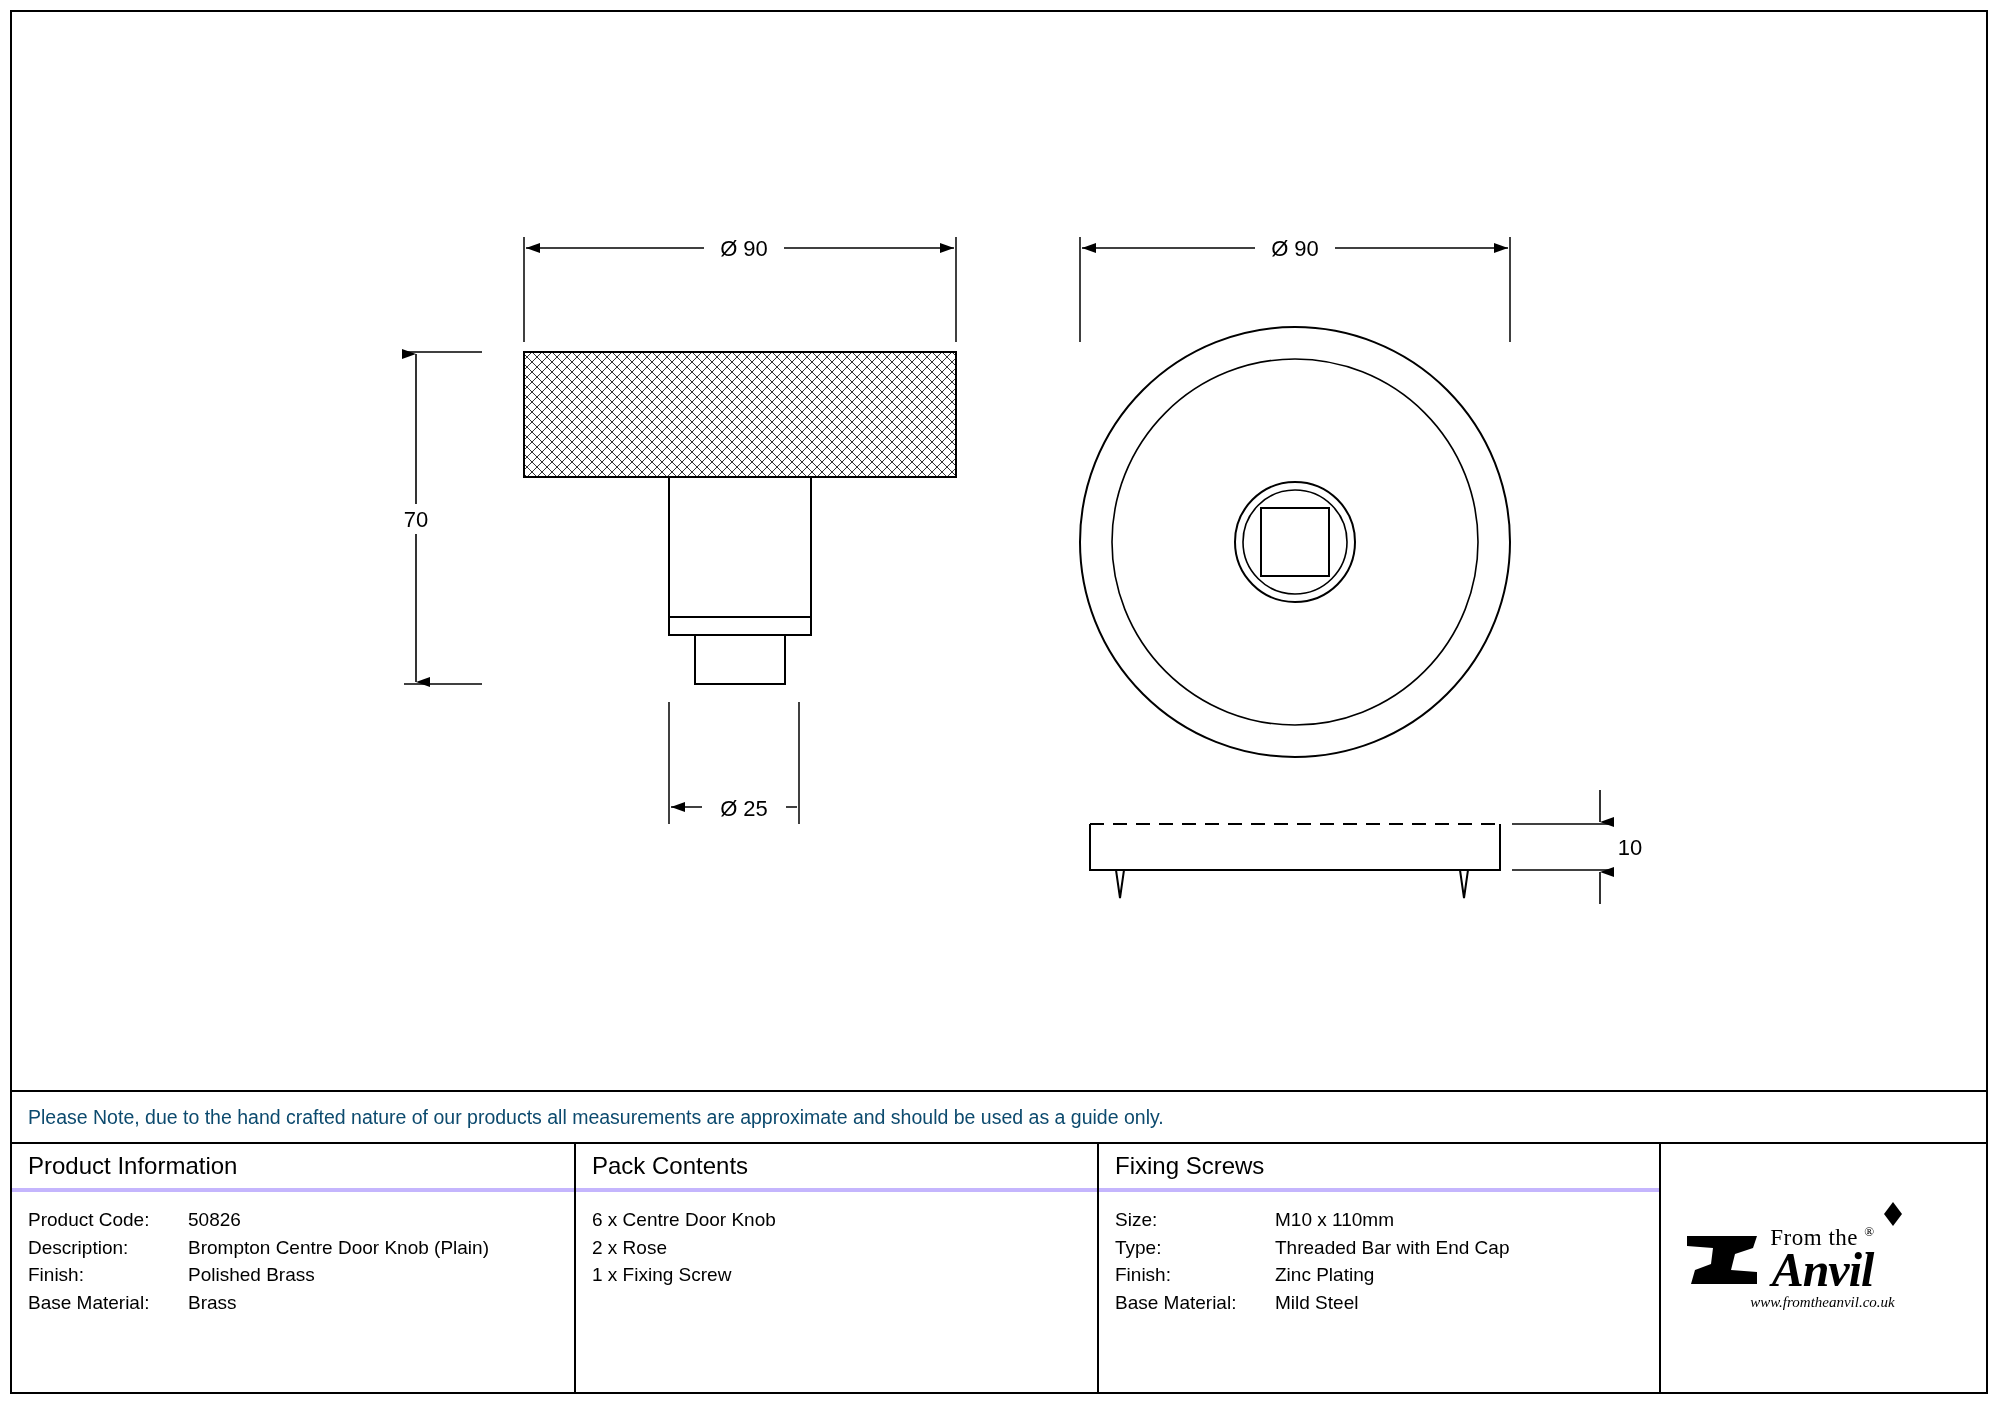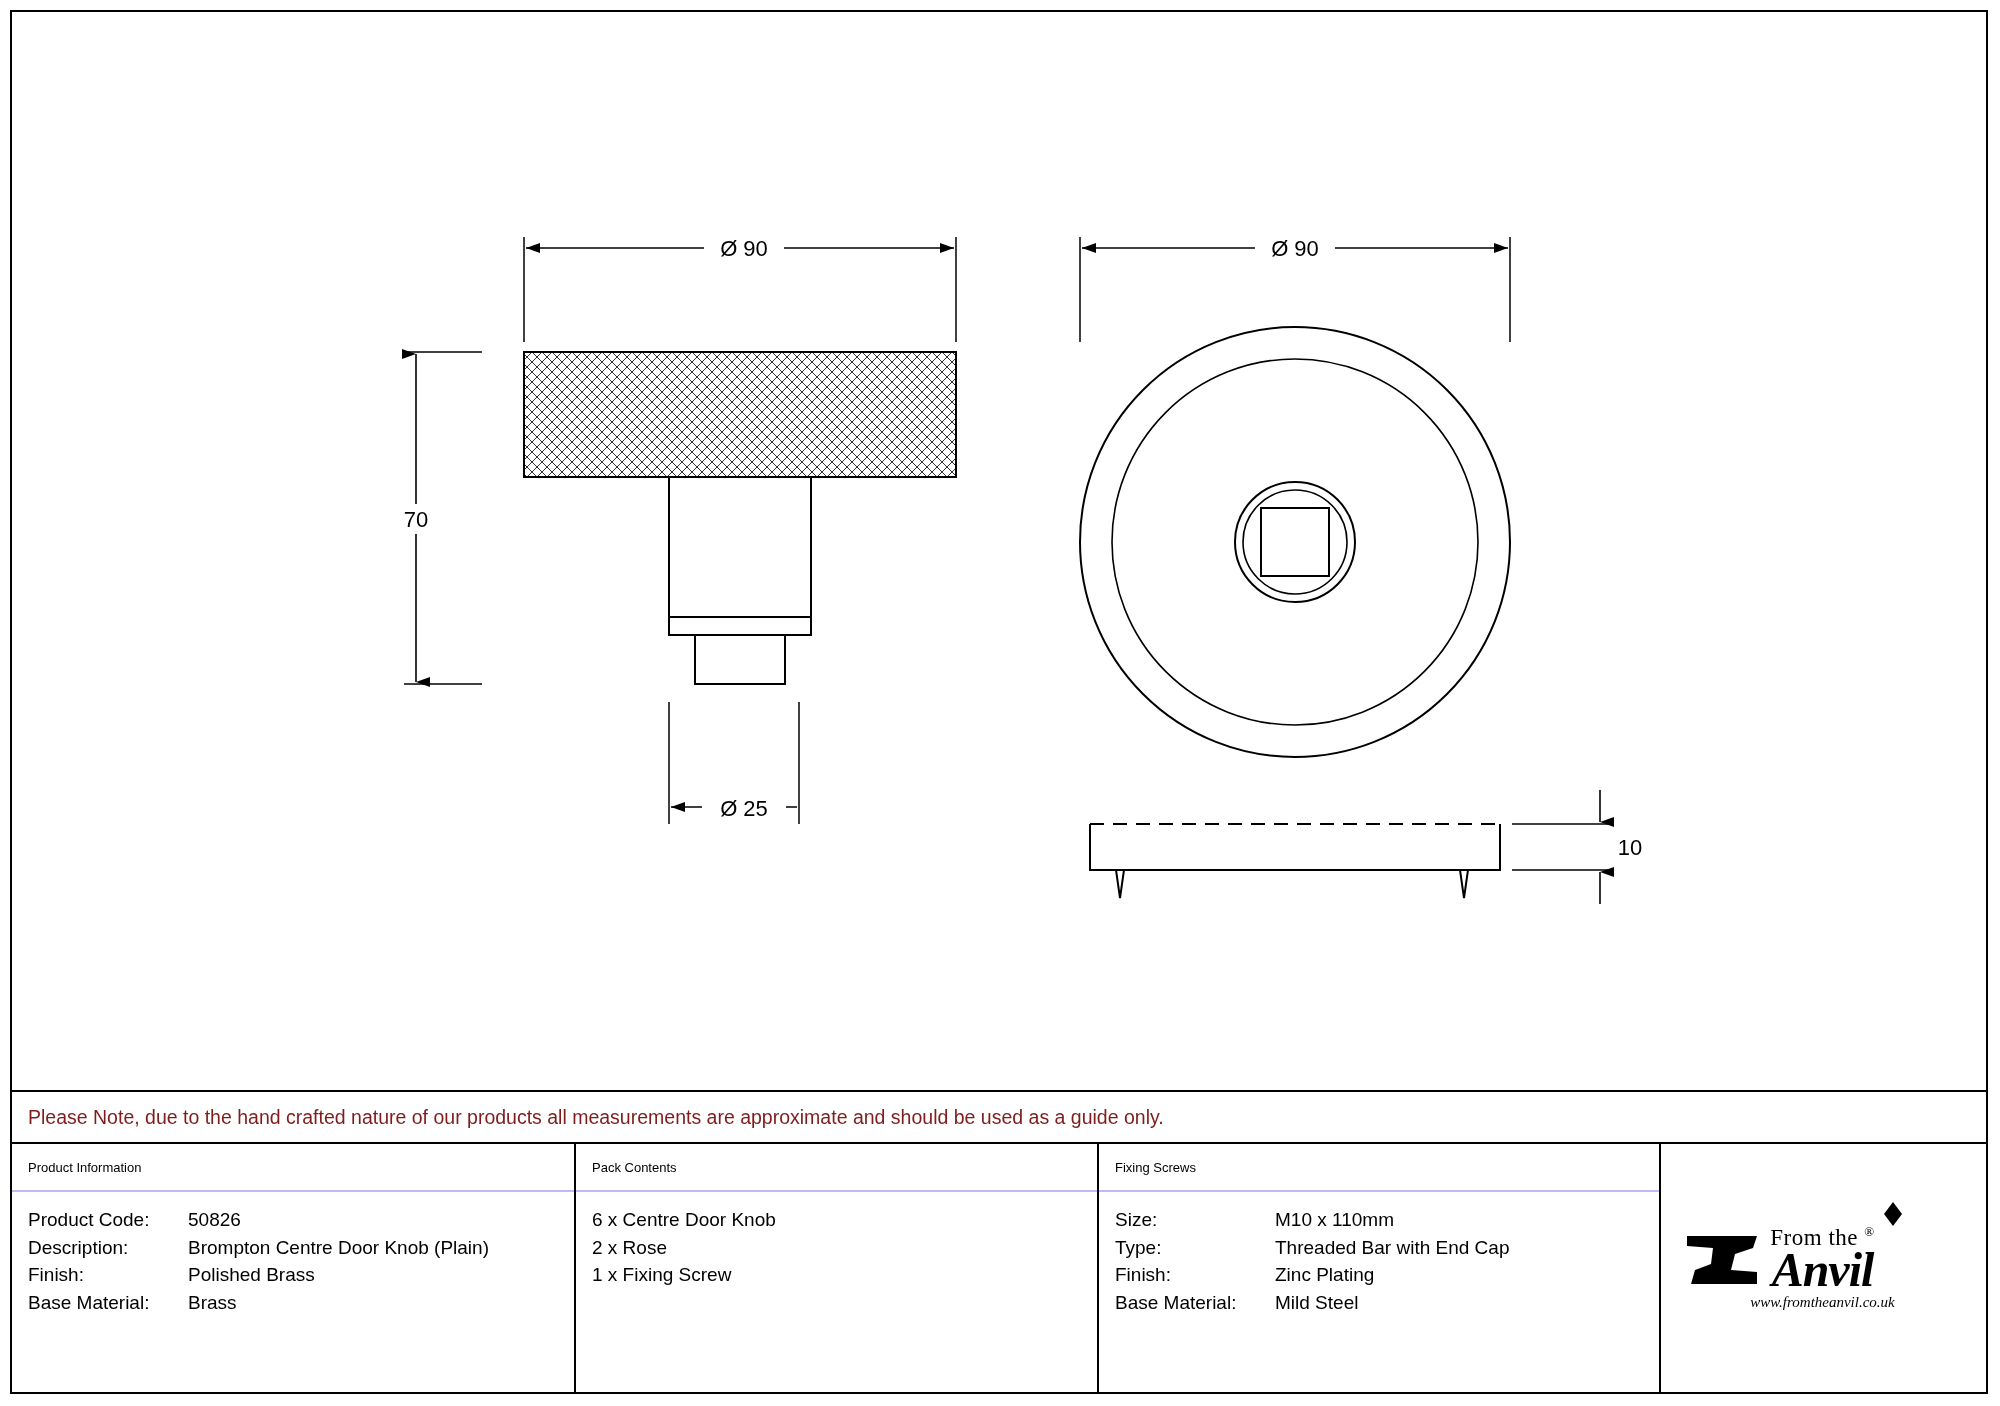--- a/index.html
+++ b/index.html
@@ -50,21 +50,21 @@
     width: 1974px;
     height: 52px;
     border-top: 2px solid #000;
     box-sizing: border-box;
     display: flex;
     align-items: center;
   }
   .note-text {
     padding-left: 16px;
     font-size: 19.5px;
-    color: #7f1d1d;
+    color: #0c4a6e;
     white-space: nowrap;
   }
 
   
   .info-table {
     position: absolute;
     left: 12px;
     top: 1142px;
     width: 1974px;
     height: 250px;
@@ -80,25 +80,25 @@
   .col + .col {
     border-left: 2px solid #000;
   }
   .col-product { width: 562px; }
   .col-pack    { width: 523px; }
   .col-fix     { width: 562px; }
   .col-logo    { width: 325px; border-left: 2px solid #000; }
 
   .col-head {
     height: 48px;
-    border-bottom: 2px solid #c4b5fd;
+    border-bottom: 4px solid #c4b5fd;
     display: flex;
     align-items: center;
     padding-left: 16px;
-    font-size: 13px;
+    font-size: 24px;
     box-sizing: border-box;
   }
   .col-body {
     padding: 14px 0 0 16px;
     font-size: 19px;
     line-height: 1.45;
   }
   .kv {
     display: flex;
   }

